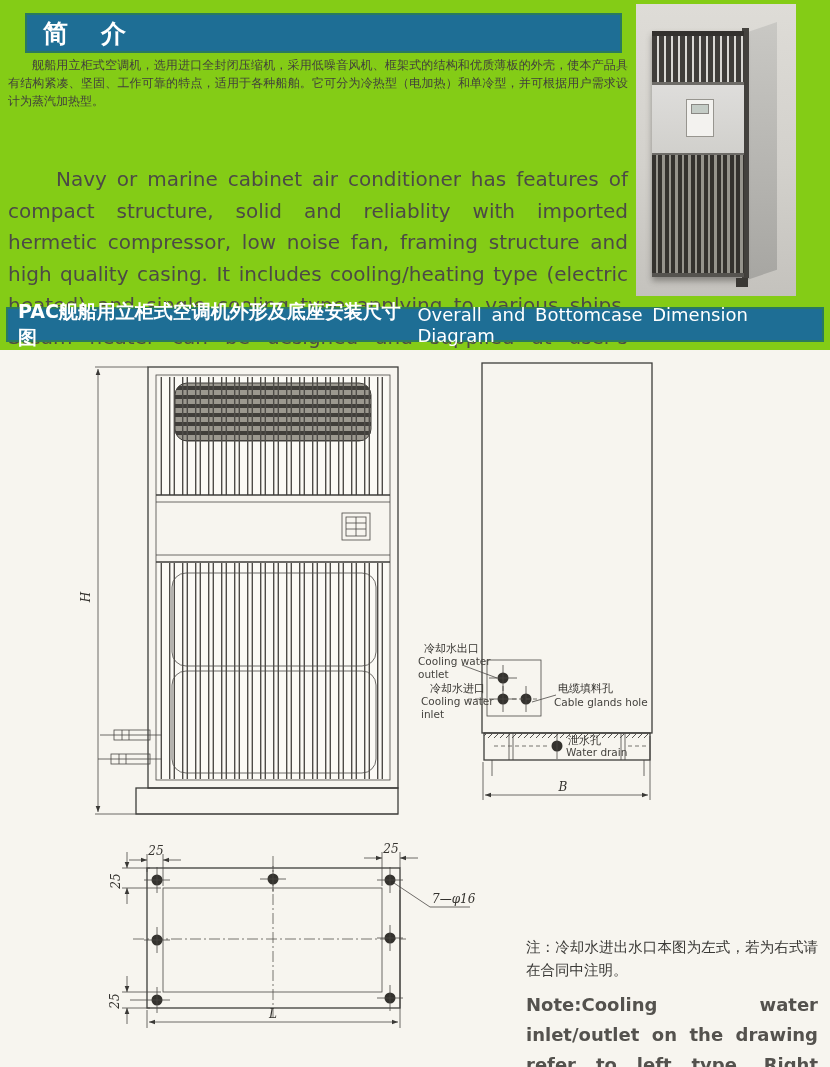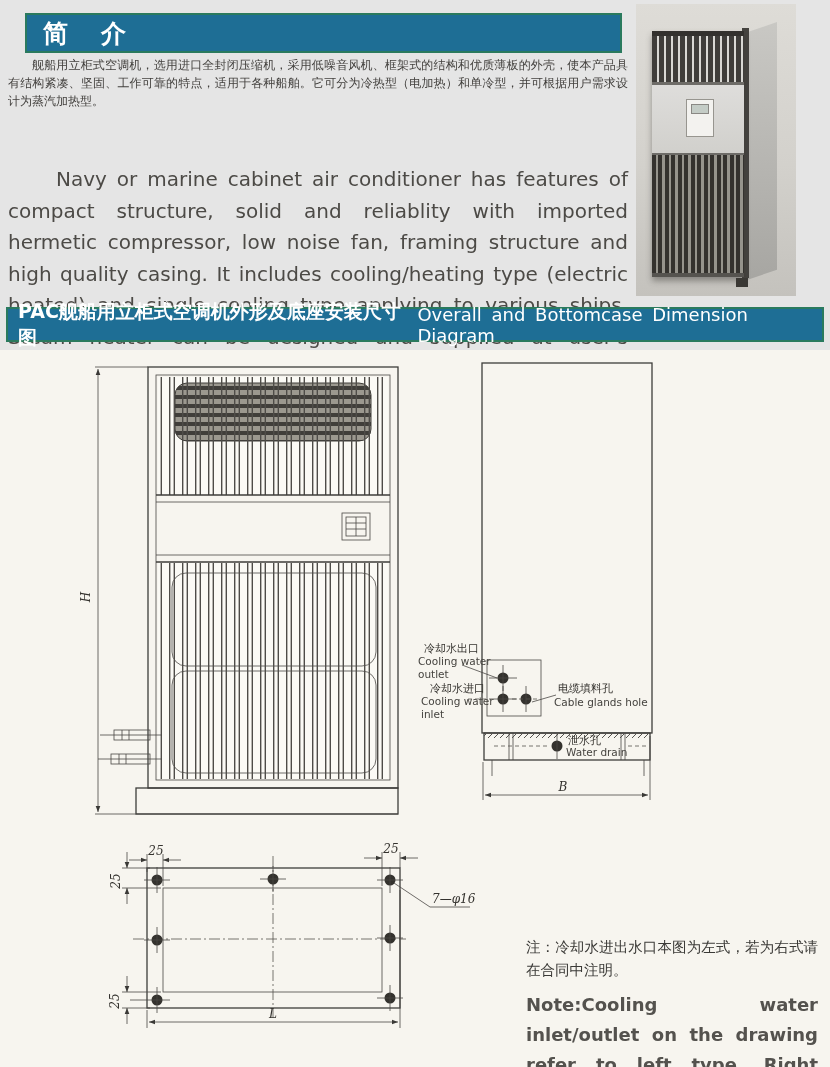--- a/index.html
+++ b/index.html
@@ -1,16 +1,16 @@
 <!DOCTYPE html>
 <html><head>
 <meta charset="utf-8">
 <style>
   html,body{margin:0;padding:0;}
-  .page{position:relative;width:830px;height:1067px;background:#e5e5e5;overflow:hidden;
+  .page{position:relative;width:830px;height:1067px;background:#84cc16;overflow:hidden;
         font-family:"DejaVu Sans",sans-serif;color:#3b3a37;}
   
   .band{position:absolute;background:#1e6e95;border:2px solid #2a7a5e;color:#ffffff;
         display:flex;align-items:center;box-sizing:border-box;}
   .band1{left:25px;top:13px;width:597px;height:40px;padding-left:16px;}
   .band1 .zh{font-size:25px;font-weight:bold;letter-spacing:4px;}
   .band1 .en{font-size:22px;margin-left:14px;letter-spacing:1px;}
   .band2{left:6px;top:307px;width:818px;height:35px;padding-left:10px;}
   .band2 .zh{font-size:19px;font-weight:bold;}
   .band2 .en{font-size:18px;margin-left:10px;word-spacing:4px;}

